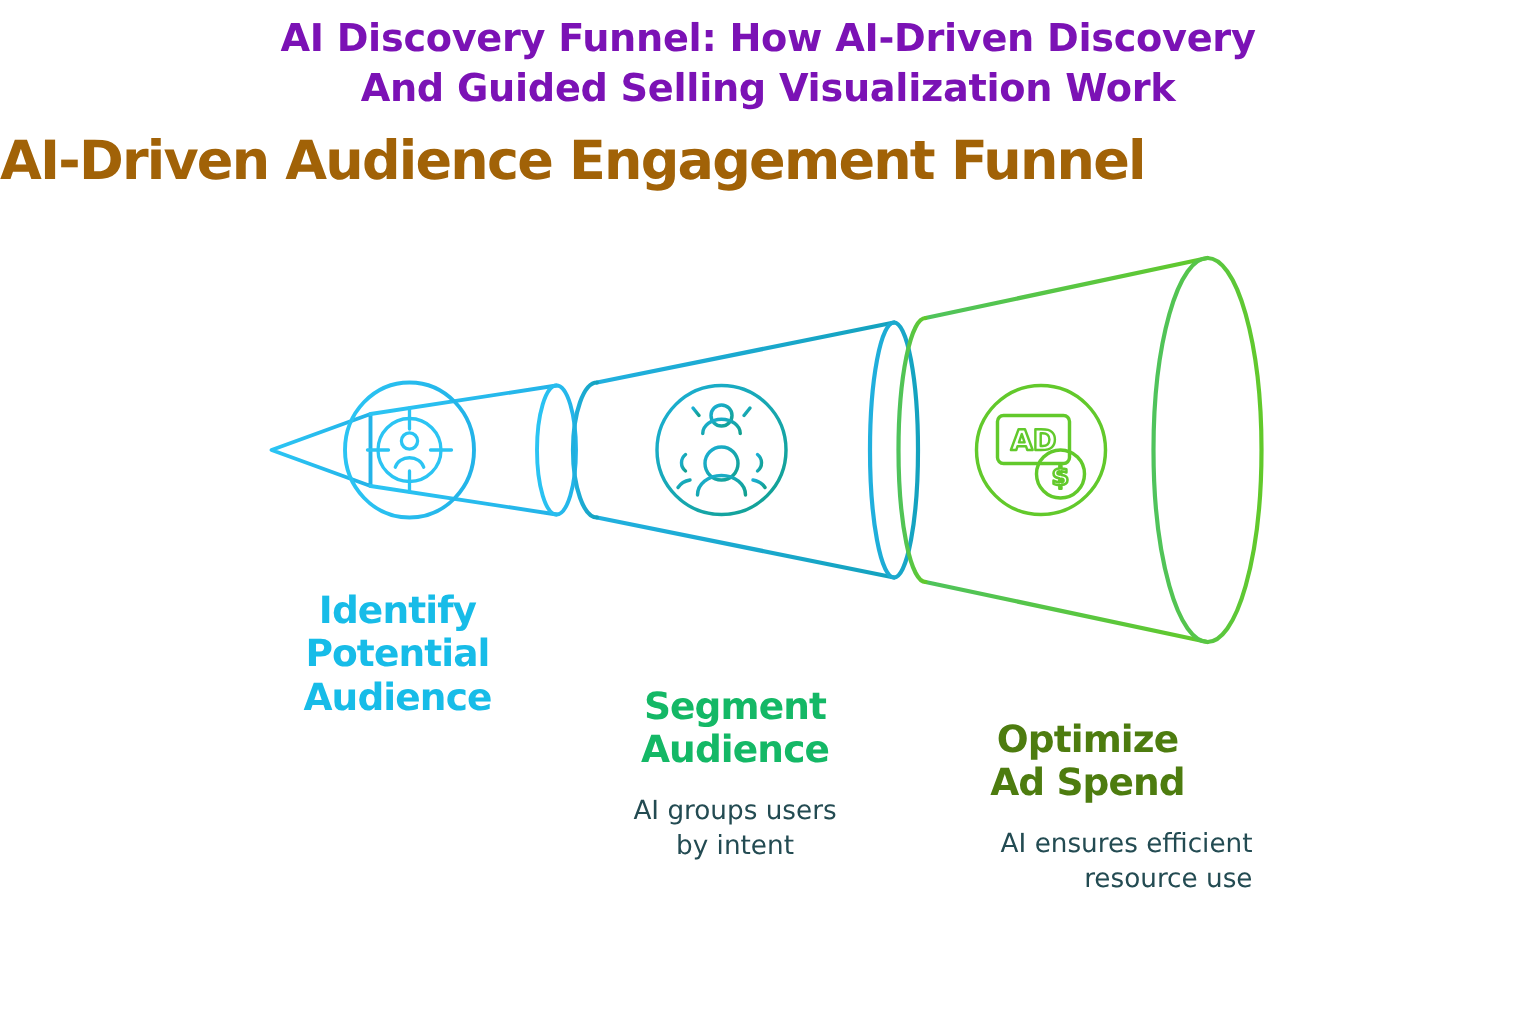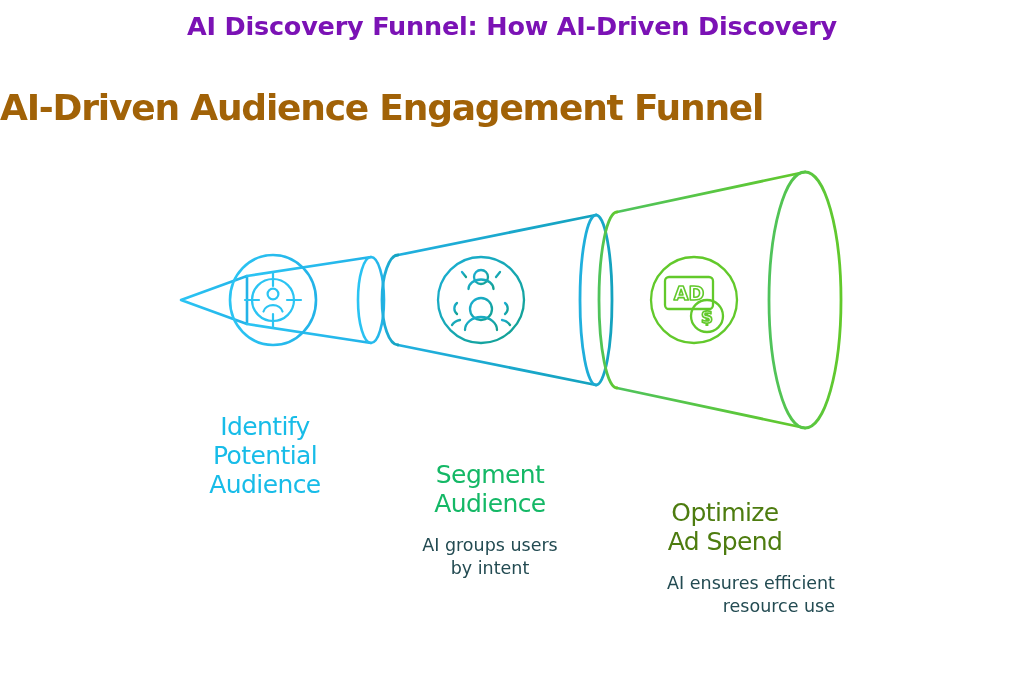--- a/index.html
+++ b/index.html
@@ -64,51 +64,51 @@
     pointer-events: none;
   }
 
   
   .stage-caption {
     position: absolute;
     text-align: center;
   }
   .stage-title {
     font-family: "DejaVu Sans", sans-serif;
-    font-weight: normal;
+    font-weight: bold;
     letter-spacing: -0.6px;
     white-space: pre-line;
-    margin-top: 20px;
   }
   .stage-desc {
     font-family: "DejaVu Sans", sans-serif;
     font-weight: normal;
     color: #234B52;
     white-space: pre-line;
   }
 
   #caption-1 { left: 160px; top: 392px; width: 210px; }
   #caption-1 .stage-title { font-size: 25px; line-height: 29px; color: #17BCE8; }
   #caption-1 .stage-desc  { font-size: 17.5px; line-height: 23px; margin-top: 16px; }
 
-  #caption-2 { left: 390px; top: 440px; width: 200px; }
+  #caption-2 { left: 390px; top: 456px; width: 200px; }
   #caption-2 .stage-title { font-size: 25px; line-height: 29px; color: #14B866; }
   #caption-2 .stage-desc  { font-size: 17.5px; line-height: 23px; margin-top: 16px; }
 
   #caption-3 { left: 615px; top: 478px; width: 220px; }
   #caption-3 .stage-title { font-size: 25px; line-height: 29px; color: #4d7c0f; }
   #caption-3 .stage-desc  { font-size: 17.5px; line-height: 23px; margin-top: 16px; text-align: right; }
 </style>
 </head>
 <body>
 
 <div id="stage">
 
   <div class="title-block">
     <div class="main-title">AI Discovery Funnel: How AI-Driven Discovery</div>
+    <div class="main-title">And Guided Selling Visualization Work</div>
   </div>
 
   <div class="sub-title">AI-Driven Audience Engagement Funnel</div>
 
   <svg id="funnel-svg" viewBox="0 0 1024 680">
     <defs>
       <linearGradient id="gradStage1" x1="0" y1="0" x2="1" y2="0">
         <stop offset="0%" stop-color="#2BC4F3"></stop>
         <stop offset="100%" stop-color="#23B3E8"></stop>
       </linearGradient>

